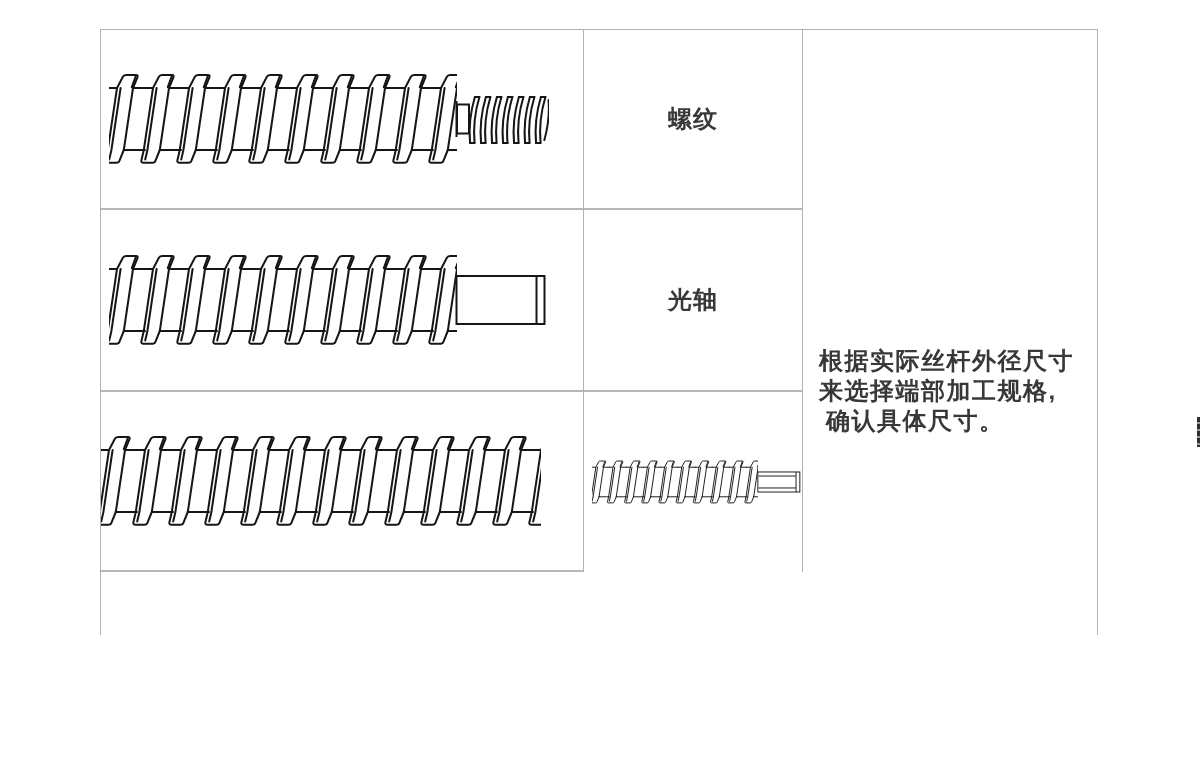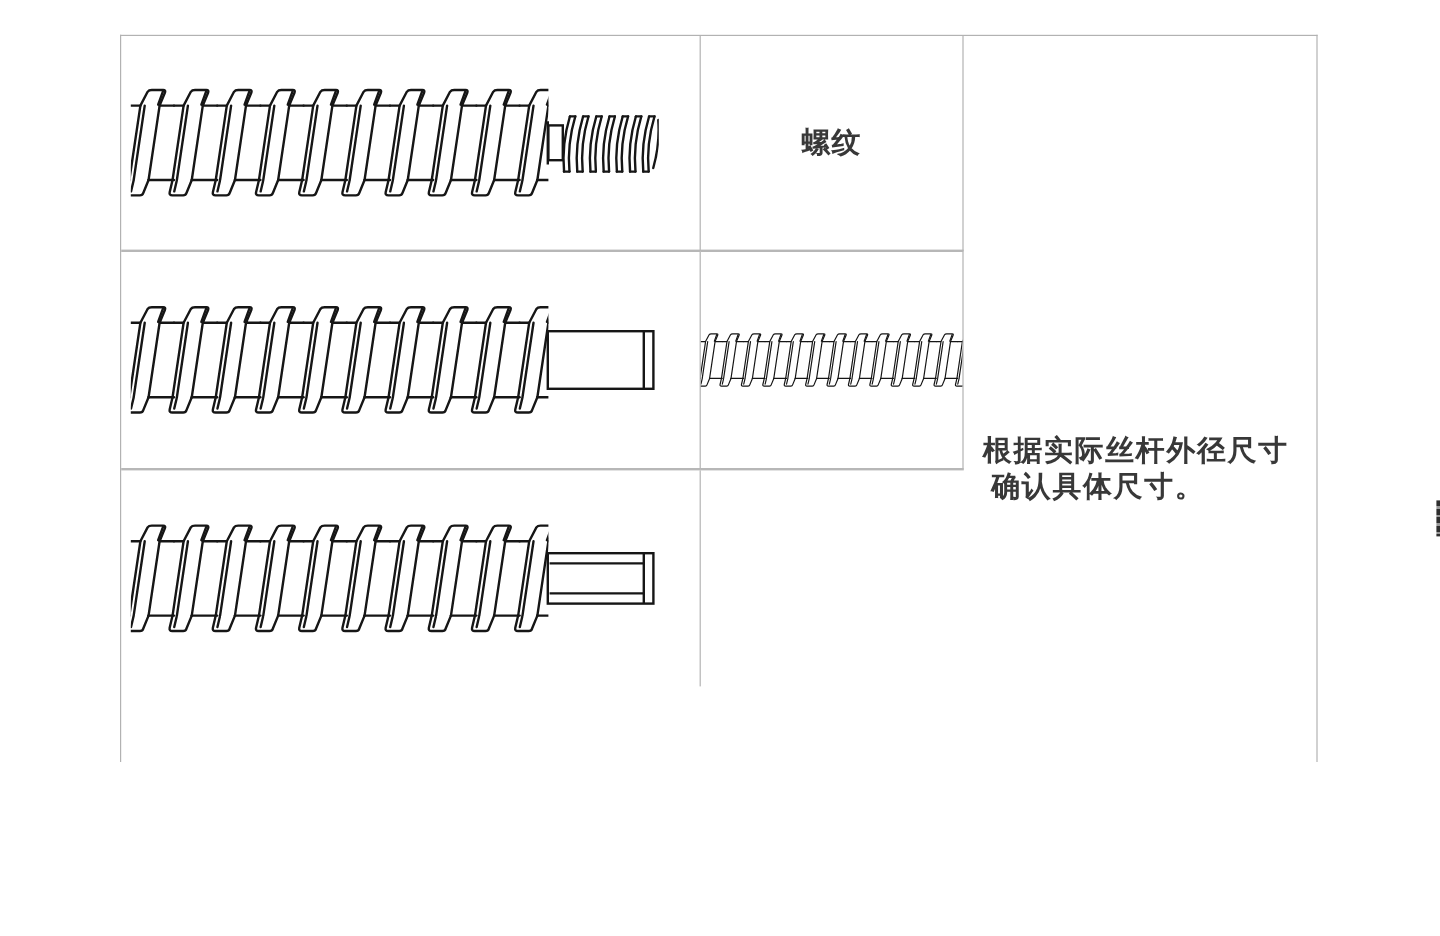--- a/index.html
+++ b/index.html
@@ -86,33 +86,37 @@
           <path d="M82,4 Q85.5,24 82,44" stroke="#161616" stroke-width="2" fill="none" stroke-linecap="round"></path>
         </g>
       </svg>
     </div>
     <div class="cell col2 rowline">
       <span class="row-label">螺纹</span>
     </div>
 
     <div class="cell note-cell">
       <div class="note-line">根据实际丝杆外径尺寸</div>
+      <div class="note-line">来选择端部加工规格,</div>
       <div class="note-line">确认具体尺寸。</div>
     </div>
 
     <div class="cell col1 rowline">
       <svg class="screw" width="440" height="92" viewBox="0 0 440 92">
         <svg width="348" height="92">
             <use href="#band"></use>
           </svg>
         <g stroke="#161616" stroke-width="2" fill="none">
           <rect x="347.5" y="22" width="88" height="48" fill="#ffffff"></rect>
           <path d="M427.5,22 V70"></path>
         </g>
       </svg>
+    </div>
+    <div class="cell col2 rowline">
+      <span class="row-label">光轴</span>
     </div>
 
     <div class="cell col1 rowline flush">
       <svg class="screw" width="440" height="92" viewBox="0 0 440 92">
         <use href="#band"></use>
       </svg>
     </div>
 
     <div class="cell col1">
       <svg class="screw" width="440" height="92" viewBox="0 0 440 92">

